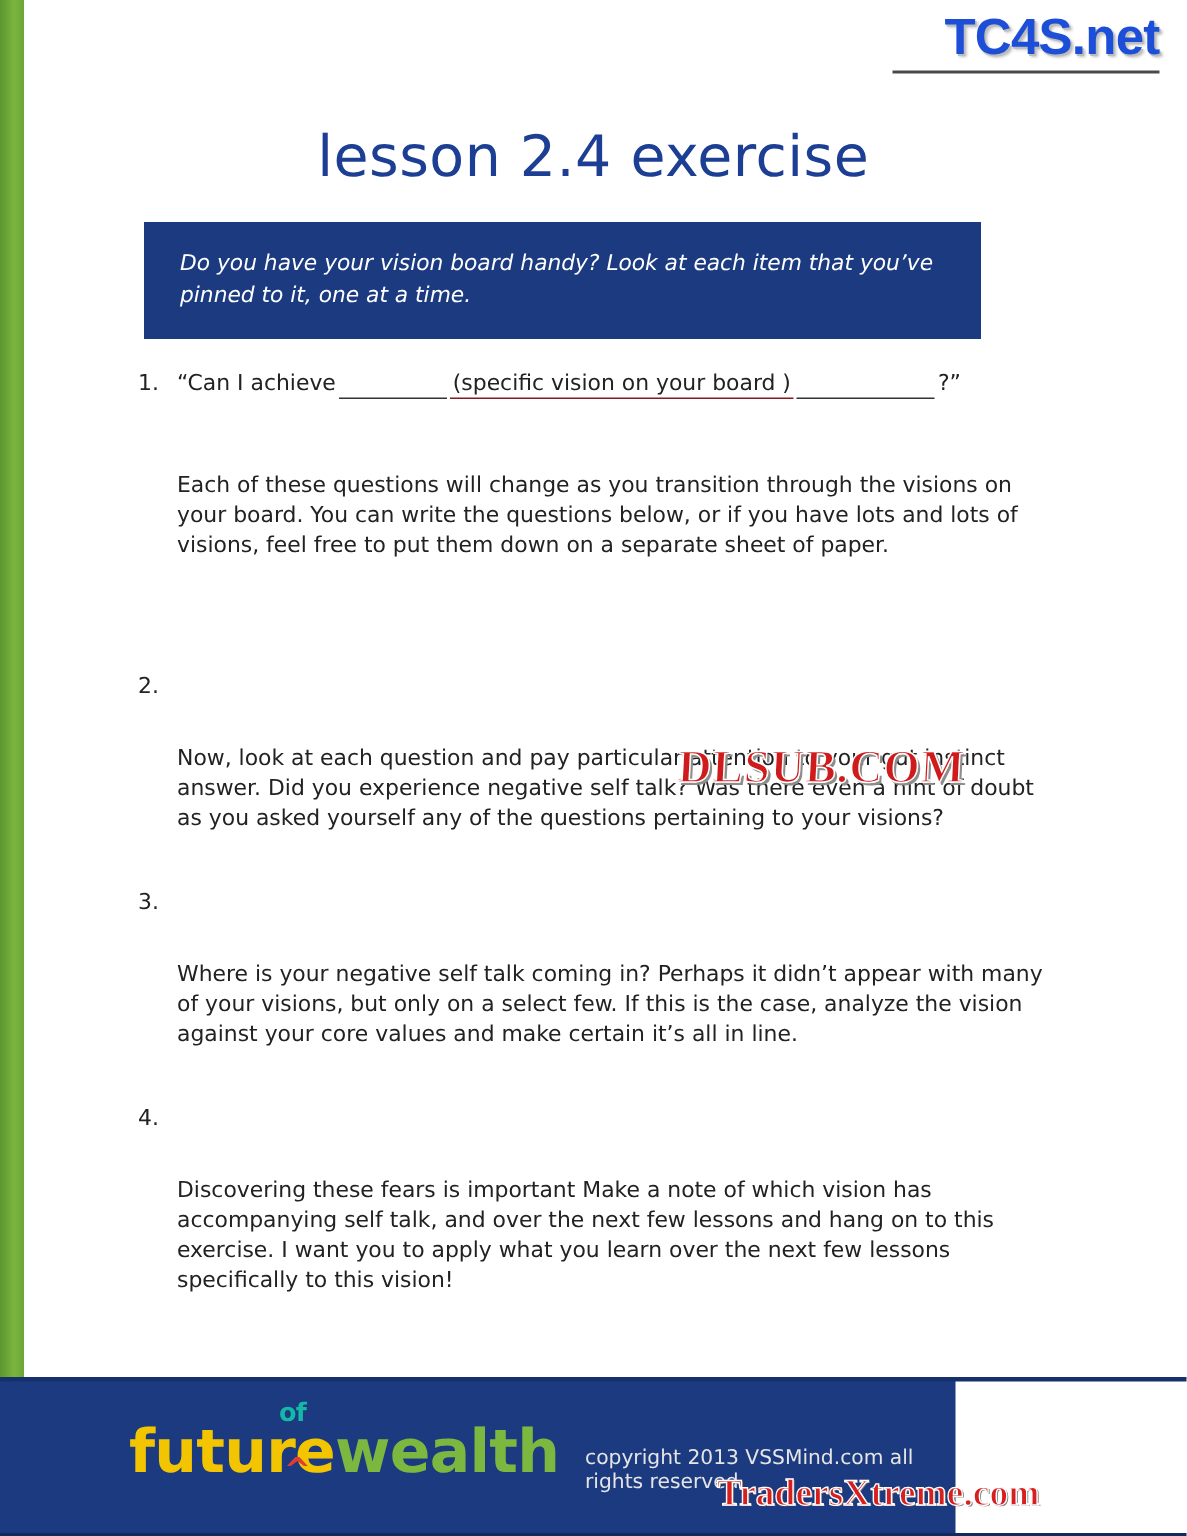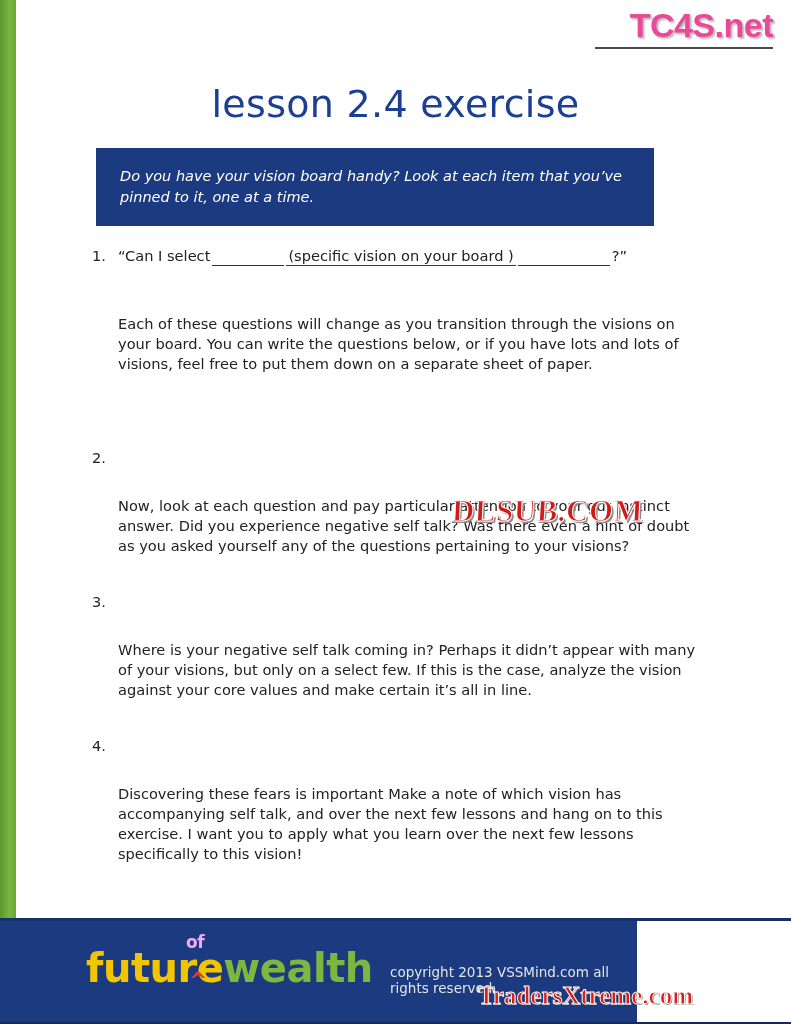--- a/index.html
+++ b/index.html
@@ -39,21 +39,21 @@
     background: linear-gradient(to right, #5b9630 0%, #7cb53f 60%, #6aa637 100%);
   }
   
   .tc4s {
     position: absolute;
     right: 18px;
     top: 6px;
     font-family: "Liberation Sans", sans-serif;
     font-weight: bold;
     font-size: 34px;
-    color: #ec4899;
+    color: #1d4ed8;
     letter-spacing: -0.5px;
     text-shadow: 1px 1px 0 #bdbdbd, 2px 2px 2px rgba(0,0,0,0.25);
   }
   .tc4s-rule {
     position: absolute;
     right: 18px;
     top: 47px;
     width: 178px;
     height: 2px;
     background: #4a4a4a;
@@ -185,21 +185,21 @@
     top: 30px;
     font-family: "DejaVu Sans", sans-serif;
     font-weight: bold;
     font-size: 40px;
     line-height: 1;
     letter-spacing: -0.5px;
   }
   .logo .future { color: #f2c500; }
   .logo .wealth { color: #7cb83f; }
   .logo .of {
-    color: #f0abfc;
+    color: #14b8a6;
     font-size: 17px;
     position: absolute;
     left: 100px;
     top: -14px;
     text-align: right;
   }
   .logo .caret {
     position: absolute;
     left: 103px;
     top: 22px;
@@ -250,21 +250,21 @@
   <div class="title">lesson 2.4 exercise</div>
 
   <div class="callout">
     <div class="callout-text">Do you have your vision board handy? Look at each item that you’ve pinned to it, one at a time.</div>
   </div>
 
   <div class="item" id="item1">
     <span class="num">1.</span>
     <span class="body">
       <p class="q-line">
-        <span>“Can I select</span><span class="blank"></span><span class="blank-label">(specific vision on your board )</span><span class="blank2"></span><span>?”</span>
+        <span>“Can I achieve</span><span class="blank"></span><span class="blank-label">(specific vision on your board )</span><span class="blank2"></span><span>?”</span>
       </p>
       <p>Each of these questions will change as you transition through the visions on your board. You can write the questions below, or if you have lots and lots of visions, feel free to put them down on a separate sheet of paper.</p>
     </span>
   </div>
 
   <div class="item" id="item2">
     <span class="num">2.</span>
     <span class="body">
       <p>Now, look at each question and pay particular attention to your gut instinct answer. Did you experience negative self talk? Was there even a hint of doubt as you asked yourself any of the questions pertaining to your visions?</p>
     </span>

